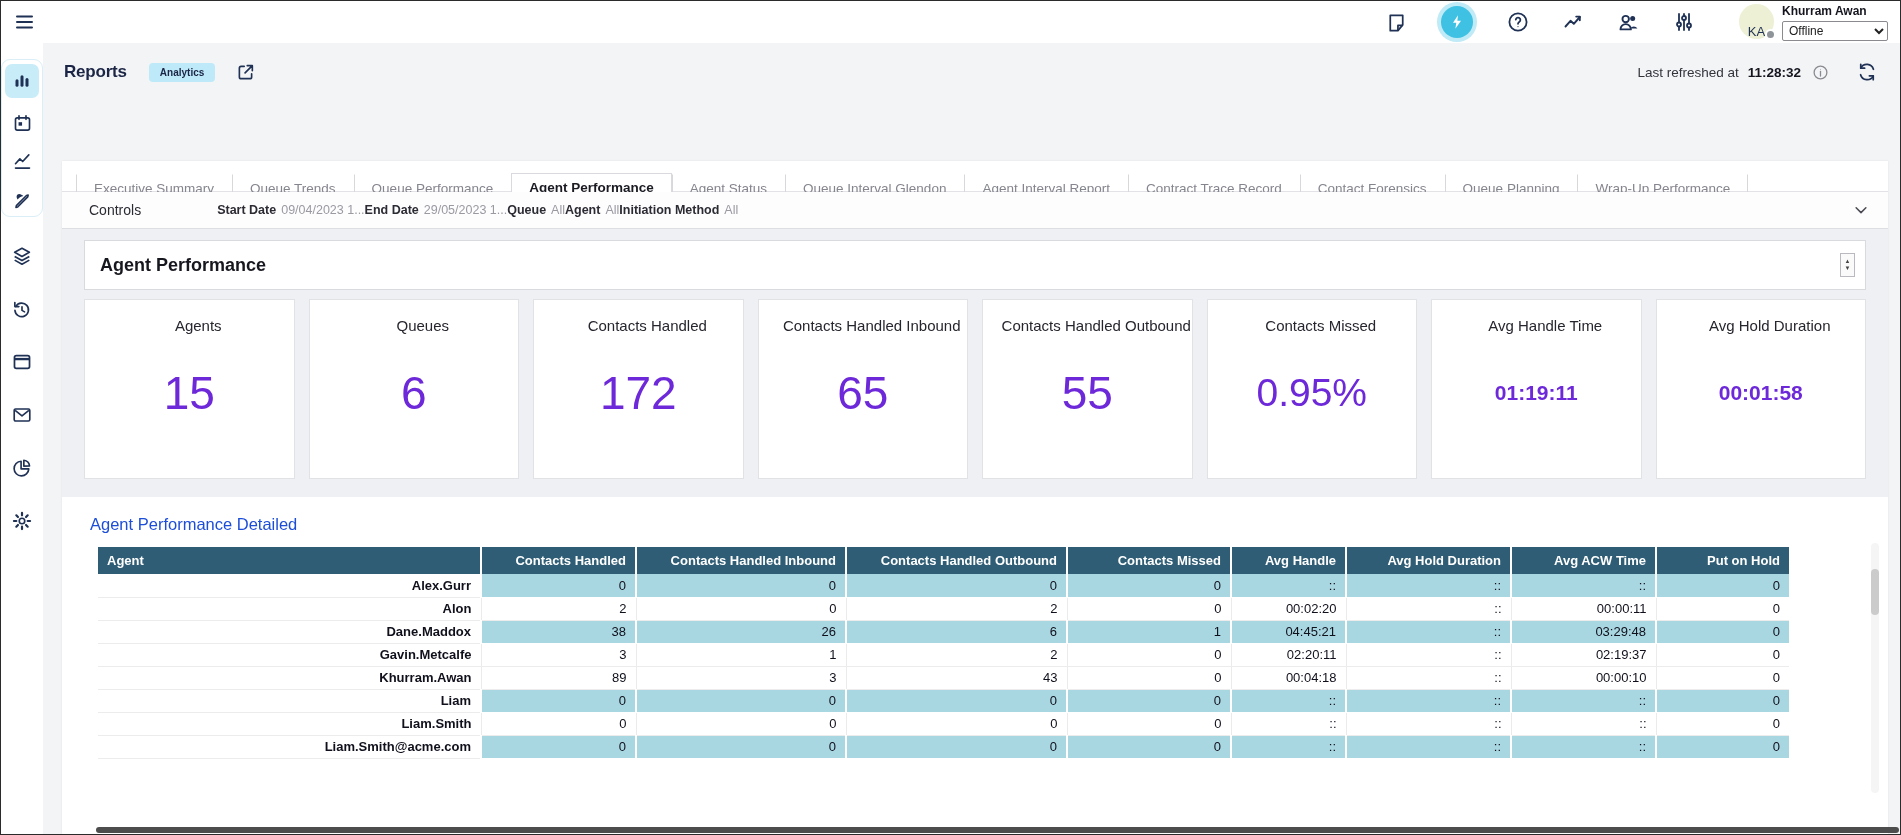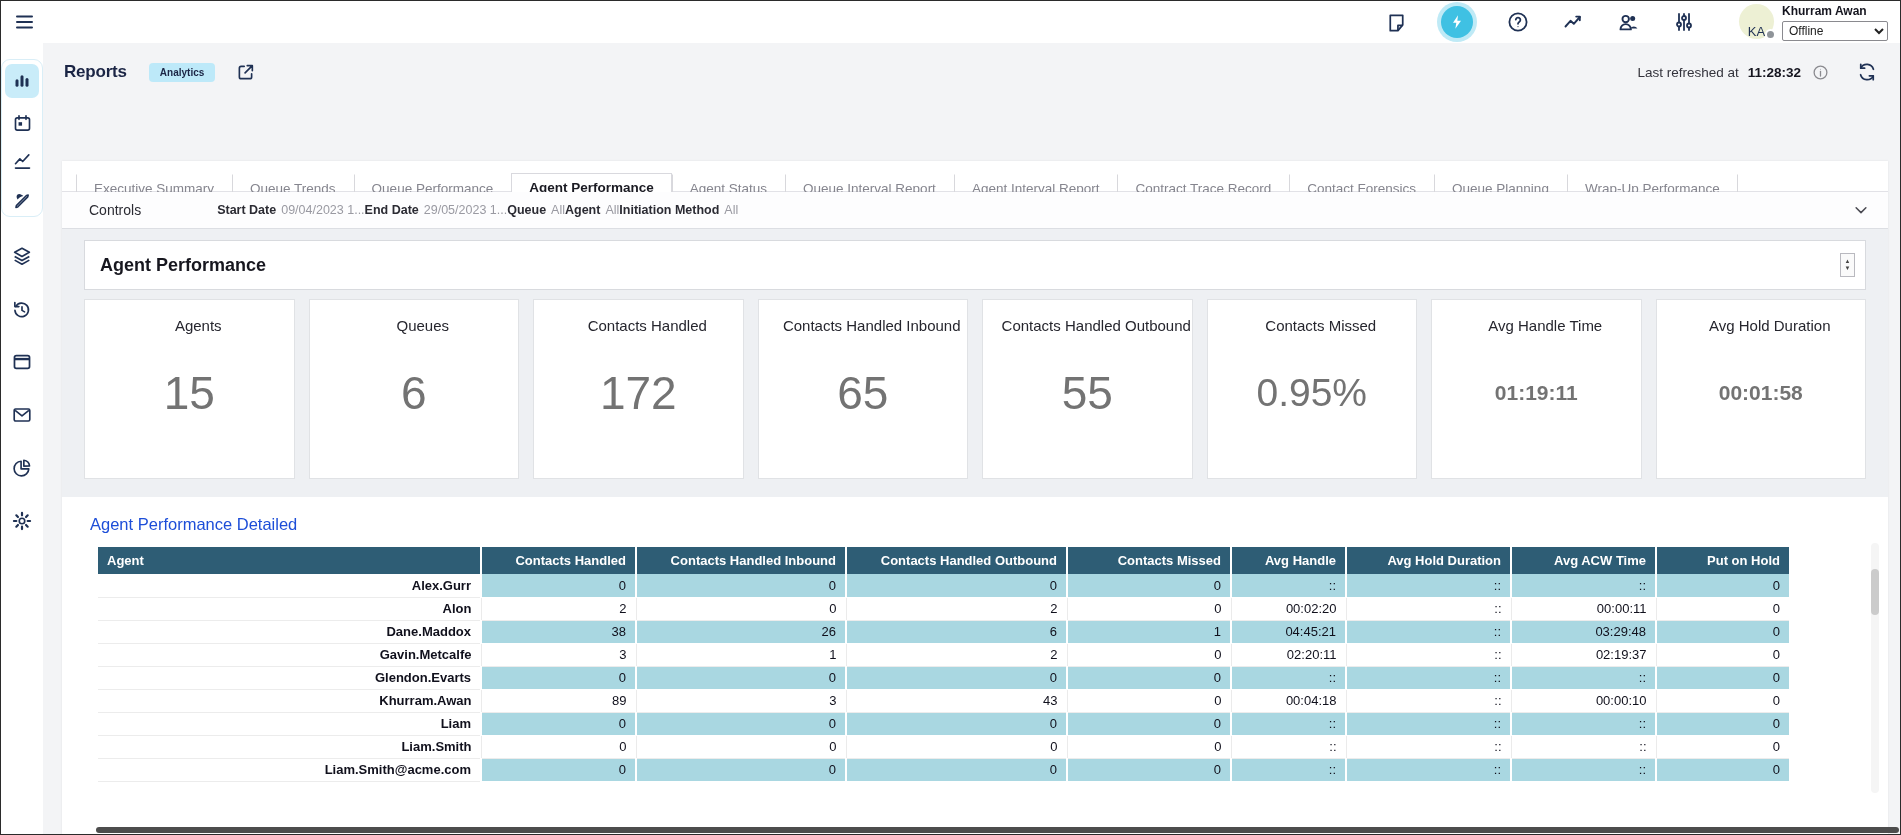--- a/index.html
+++ b/index.html
@@ -54,21 +54,21 @@
   .controls-chevron { position:absolute; right:16px; color:#4a4a52; }
 
   .gray-zone { background:#eef0f3; padding:11px 22px 18px; }
   .section-heading { background:#fff; border:1px solid #d8dade; height:50px; display:flex; align-items:center; justify-content:space-between; padding:0 10px 0 15px; }
   .section-heading h2 { font-size:18px; font-weight:700; color:#17171f; }
   .stepper { width:15px; height:24px; border:1px solid #b9b9bf; background:#fafafa; display:flex; flex-direction:column; align-items:center; justify-content:center; font-size:6px; color:#444; line-height:7px; cursor:pointer; }
 
   .kpis { display:flex; gap:14px; margin-top:9px; height:180px; }
   .kpi { flex:1; background:#fff; border:1px solid #e0e2e5; display:flex; flex-direction:column; align-items:center; padding-top:17px; }
   .kpi-label { font-size:15px; color:#26262e;margin-left:18px; }
-  .kpi-value { flex:1; display:flex; align-items:center; justify-content:center; color:#737373; padding-bottom:26px; }
+  .kpi-value { flex:1; display:flex; align-items:center; justify-content:center; color:#6d28d9; padding-bottom:26px; }
   .kpi-value.big { font-size:46px; }
   .kpi-value.medium { font-size:39px; }
   .kpi-value.time { font-size:21px; font-weight:700; }
 
   .table-section { position:relative; padding-top:18px; background:#fff; height:308px; }
   .table-title { font-size:16.5px; font-weight:400; color:#1d4ed8; margin-left:28px; }
   table.grid { margin:13px 0 0 36px; border-collapse:collapse; table-layout:fixed; width:1691px; font-size:13px; }
   table.grid th { background:#2e5d75; color:#fff; font-weight:700; height:27px; padding:0 9px; text-align:right; border-left:2px solid #fff; white-space:nowrap; overflow:hidden; }
   table.grid th:first-child { text-align:left; border-left:none; }
   table.grid td { height:23px; padding:0 9px; text-align:right; color:#10101c; white-space:nowrap; overflow:hidden; }
@@ -275,21 +275,21 @@
               </svg>
           </button>
         </div>
 
         <div class="tabbar">
             <div class="tab">Executive Summary</div>
             <div class="tab">Queue Trends</div>
             <div class="tab">Queue Performance</div>
             <div class="tab active">Agent Performance</div>
             <div class="tab">Agent Status</div>
-            <div class="tab">Queue Interval Report</div>
+            <div class="tab">Queue Interval Glendon</div>
             <div class="tab">Agent Interval Report</div>
             <div class="tab">Contract Trace Record</div>
             <div class="tab">Contact Forensics</div>
             <div class="tab">Queue Planning</div>
             <div class="tab last-sep">Wrap-Up Performance</div>
           </div>
 
         <div class="controls">
           <span class="controls-label">Controls</span>
           <div class="filters">
@@ -415,31 +415,20 @@
                   <td class="agent-name">Gavin.Metcalfe</td>
                   <td class="num">3</td>
                   <td class="num">1</td>
                   <td class="num">2</td>
                   <td class="num">0</td>
                   <td class="num">02:20:11</td>
                   <td class="num">::</td>
                   <td class="num">02:19:37</td>
                   <td class="num">0</td>
                 </tr>
-                <tr class="blue">
-                  <td class="agent-name">Glendon.Evarts</td>
-                  <td class="num">0</td>
-                  <td class="num">0</td>
-                  <td class="num">0</td>
-                  <td class="num">0</td>
-                  <td class="num">::</td>
-                  <td class="num">::</td>
-                  <td class="num">::</td>
-                  <td class="num">0</td>
-                </tr>
                 <tr class="white">
                   <td class="agent-name">Khurram.Awan</td>
                   <td class="num">89</td>
                   <td class="num">3</td>
                   <td class="num">43</td>
                   <td class="num">0</td>
                   <td class="num">00:04:18</td>
                   <td class="num">::</td>
                   <td class="num">00:00:10</td>
                   <td class="num">0</td>

